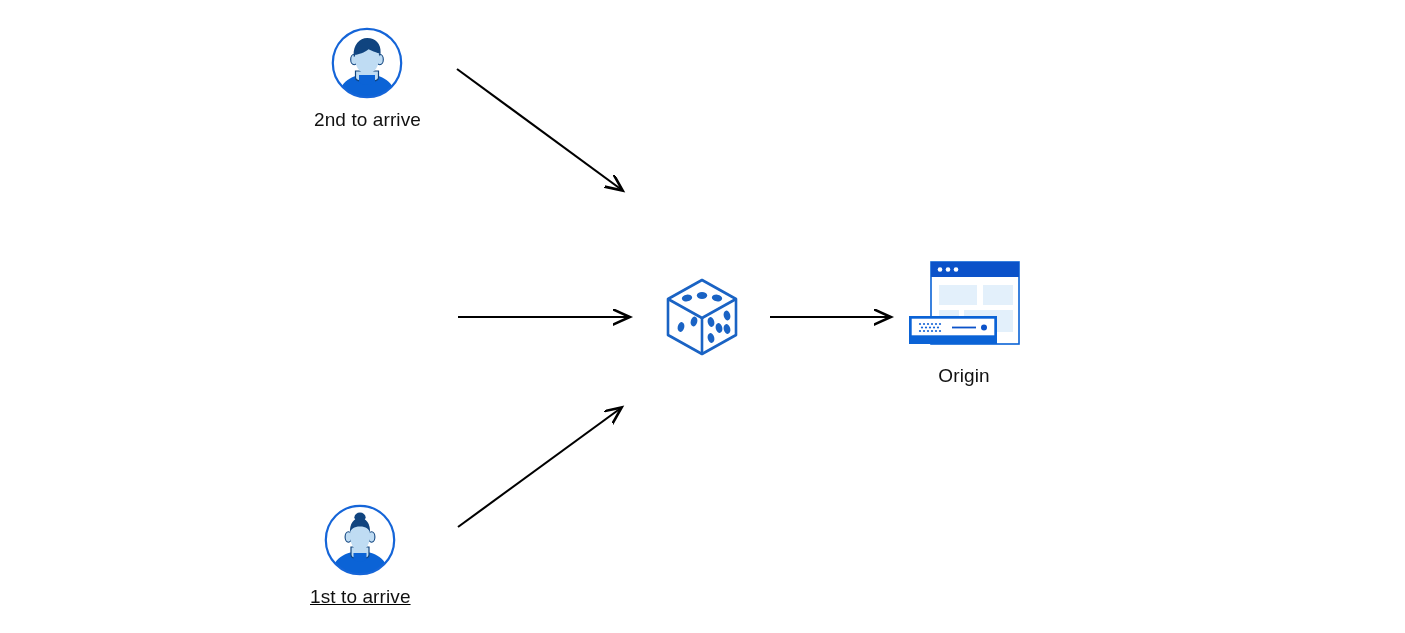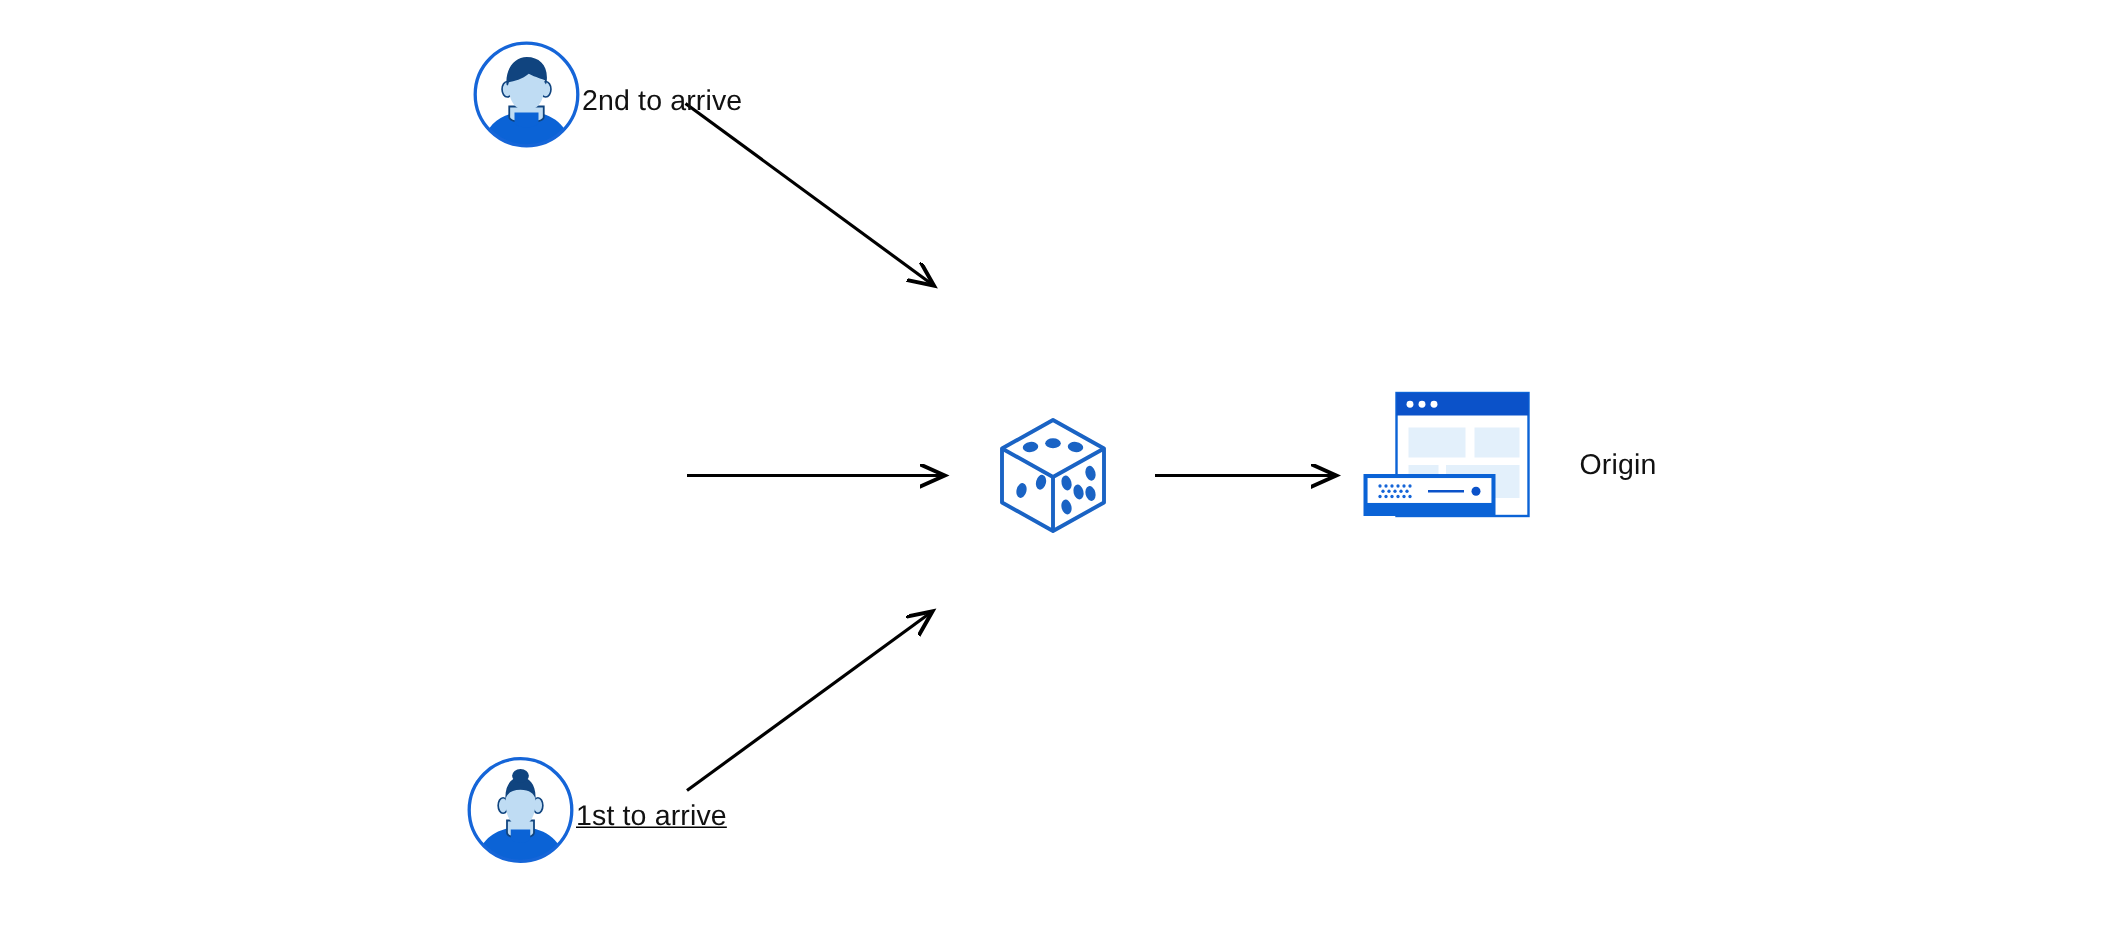--- a/index.html
+++ b/index.html
@@ -13,21 +13,21 @@
   #canvas {
     position: relative;
     width: 1405px;
     height: 633px;
     background: #ffffff;
     overflow: hidden;
   }
   .node {
     position: absolute;
     display: flex;
-    flex-direction: row;
+    flex-direction: column;
     align-items: center;
   }
   .node-label {
     font-family: "Liberation Sans", sans-serif;
     font-size: 19px;
     color: #111111;
     margin-top: 9px;
     letter-spacing: 0.1px;
     white-space: nowrap;
   }
@@ -49,21 +49,21 @@
     top: 0;
     width: 1405px;
     height: 633px;
     pointer-events: none;
   }
   
   #node-second { left: 314px; top: 26px; }
   #node-third  { left: 314px; top: 252px; }
   #node-first  { left: 310px; top: 503px; text-decoration: underline; }
   #node-dice   { left: 657px; top: 272px; }
-  #node-origin { left: 905px; top: 256px; gap: 30px; }
+  #node-origin { left: 905px; top: 256px; }
 </style>
 </head>
 <body>
 
 <div id="canvas">
 
   <svg class="arrow-layer" viewBox="0 0 1405 633" xmlns="http://www.w3.org/2000/svg">
     <defs>
       <marker id="ah" markerWidth="10" markerHeight="10" refX="7.6" refY="3.6" orient="auto" markerUnits="strokeWidth">
         <path d="M0,0 L8,3.6 L0,7.2" fill="none" stroke="#000000" stroke-width="1.25" stroke-linecap="square" stroke-linejoin="miter"></path>

